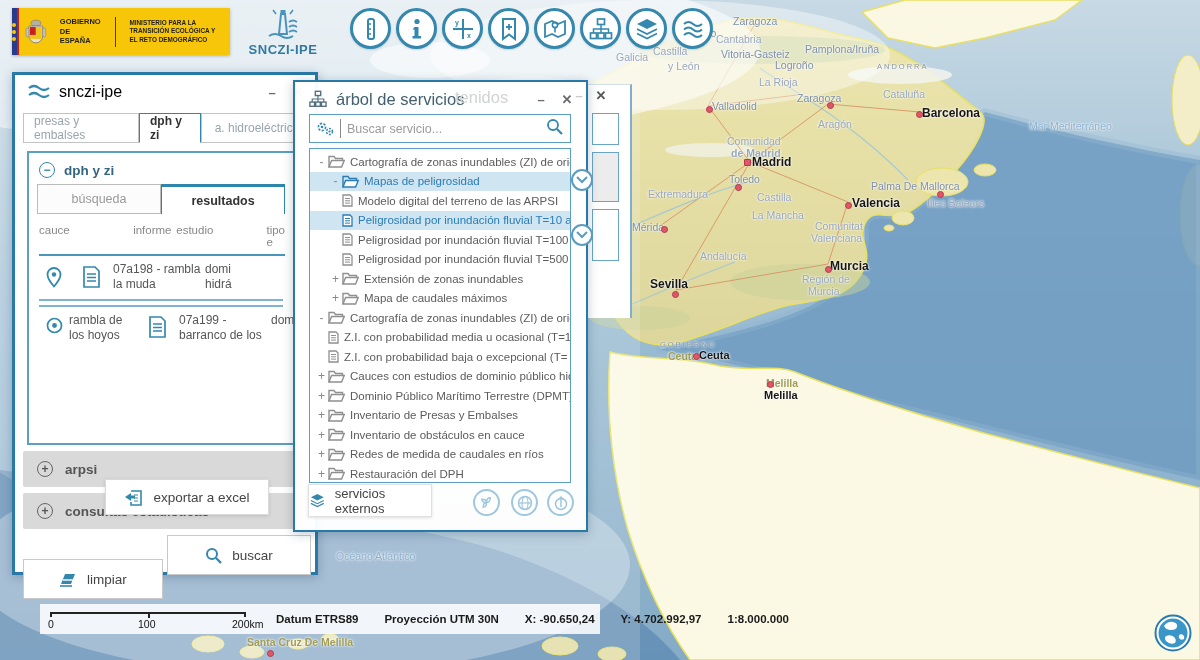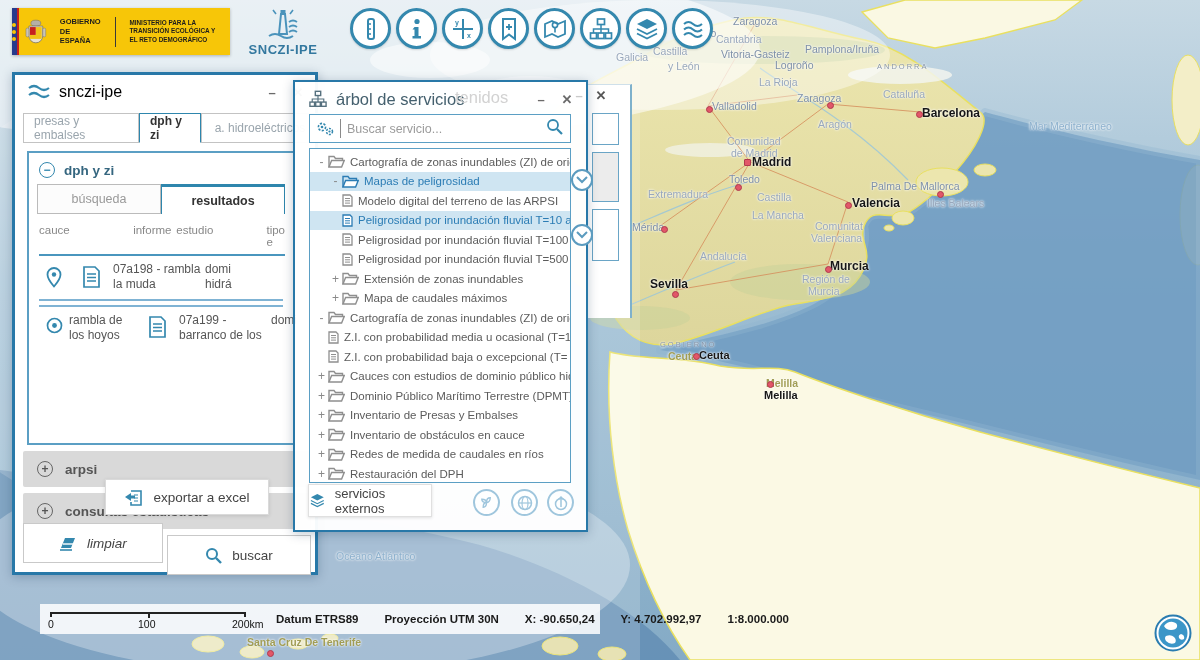--- a/index.html
+++ b/index.html
@@ -224,21 +224,21 @@
     <div class="mlabel" style="left: 775px; top: 59px;">Logroño</div>
     <div class="mlabel r2" style="left: 759px; top: 76px;">La Rioja</div>
     <div class="mlabel caps" style="left: 877px; top: 62px;">ANDORRA</div>
     <div class="mlabel" style="left: 797px; top: 92px;">Zaragoza</div>
     <div class="mlabel r2" style="left: 883px; top: 88px;">Cataluña</div>
     <div class="mlabel r2" style="left: 818px; top: 118px;">Aragón</div>
     <div class="mlabel" style="left: 712px; top: 100px;">Valladolid</div>
     <div class="mlabel city" style="left: 922px; top: 106px;">Barcelona</div>
     <div class="mlabel sea" style="left: 1003px; top: 120px;">Mar Mediterráneo</div>
     <div class="mlabel r2" style="left: 727px; top: 135px;">Comunidad</div>
-    <div class="mlabel r2" style="left: 731px; top: 147px;">de Madrid</div>
+    <div class="mlabel r2" style="left: 731px; top: 147px; font-weight: bold;">de Madrid</div>
     <div class="mlabel city" style="left: 752px; top: 155px;">Madrid</div>
     <div class="mlabel" style="left: 729px; top: 173px;">Toledo</div>
     <div class="mlabel r2" style="left: 648px; top: 188px;">Extremadura</div>
     <div class="mlabel r2" style="left: 757px; top: 191px;">Castilla</div>
     <div class="mlabel r2" style="left: 752px; top: 209px;">La Mancha</div>
     <div class="mlabel" style="left: 871px; top: 180px;">Palma De Mallorca</div>
     <div class="mlabel city" style="left: 852px; top: 196px;">Valencia</div>
     <div class="mlabel r2" style="left: 927px; top: 197px;">Illes Balears</div>
     <div class="mlabel" style="left: 632px; top: 221px;">Mérida</div>
     <div class="mlabel r2" style="left: 815px; top: 220px;">Comunitat</div>
@@ -247,21 +247,21 @@
     <div class="mlabel city" style="left: 830px; top: 259px;">Murcia</div>
     <div class="mlabel r2" style="left: 802px; top: 273px;">Región de</div>
     <div class="mlabel r2" style="left: 808px; top: 285px;">Murcia</div>
     <div class="mlabel city" style="left: 650px; top: 277px;">Sevilla</div>
     <div class="mlabel caps" style="left: 660px; top: 340px;">GOBIERNO</div>
     <div class="mlabel kh" style="left: 668px; top: 350px;">Ceuta</div>
     <div class="mlabel city2" style="left: 699px; top: 349px;">Ceuta</div>
     <div class="mlabel kh" style="left: 766px; top: 377px;">Melilla</div>
     <div class="mlabel city2" style="left: 764px; top: 389px;">Melilla</div>
     <div class="mlabel sea" style="left: 310px; top: 550px;">Océano Atlántico</div>
-    <div class="mlabel kh" style="left: 247px; top: 636px;">Santa Cruz De Tenerife</div>
+    <div class="mlabel kh" style="left: 247px; top: 636px;">Santa Cruz De Melilla</div>
   </div>
 <div class="map-dots">
 
 <div class="mdot" style="left: 706px; top: 106px;"></div>
     <div class="mdot" style="left: 827px; top: 102px;"></div>
     <div class="mdot" style="left: 916px; top: 111px;"></div>
     <div class="mdot sqdot" style="left: 744px; top: 159px;"></div>
     <div class="mdot" style="left: 735px; top: 184px;"></div>
     <div class="mdot" style="left: 937px; top: 191px;"></div>
     <div class="mdot" style="left: 845px; top: 202px;"></div>
@@ -459,21 +459,21 @@
     </div>
   </div>
   <div class="acc-bar" style="top:376px;">
     <span class="circ-ic">+</span>
     <b>arpsi</b>
   </div>
   <div class="acc-bar" style="top:418px;">
     <span class="circ-ic">+</span>
     <b>consultas estadísticas</b>
   </div>
-  <div class="foot-btn" style="left:8px;top:448px;width:138px;font-style:italic;">
+  <div class="foot-btn" style="left:8px;top:484px;width:138px;">
     <svg width="18" height="15" viewBox="0 0 18 15">
       <path d="M6,2 L16,2 L12,12 L2,12 Z" fill="#3488ae"></path>
       <path d="M4,8 L14,8" stroke="#fff" stroke-width="1.4"></path>
       <path d="M1,14 h12" stroke="#3488ae" stroke-width="1.6"></path>
     </svg>
     <span>limpiar</span>
   </div>
   <div class="foot-btn" style="left:152px;top:460px;width:142px;">
     <svg width="17" height="17" viewBox="0 0 17 17">
       <circle cx="7" cy="7" r="5" fill="none" stroke="#3488ae" stroke-width="2"></circle>

